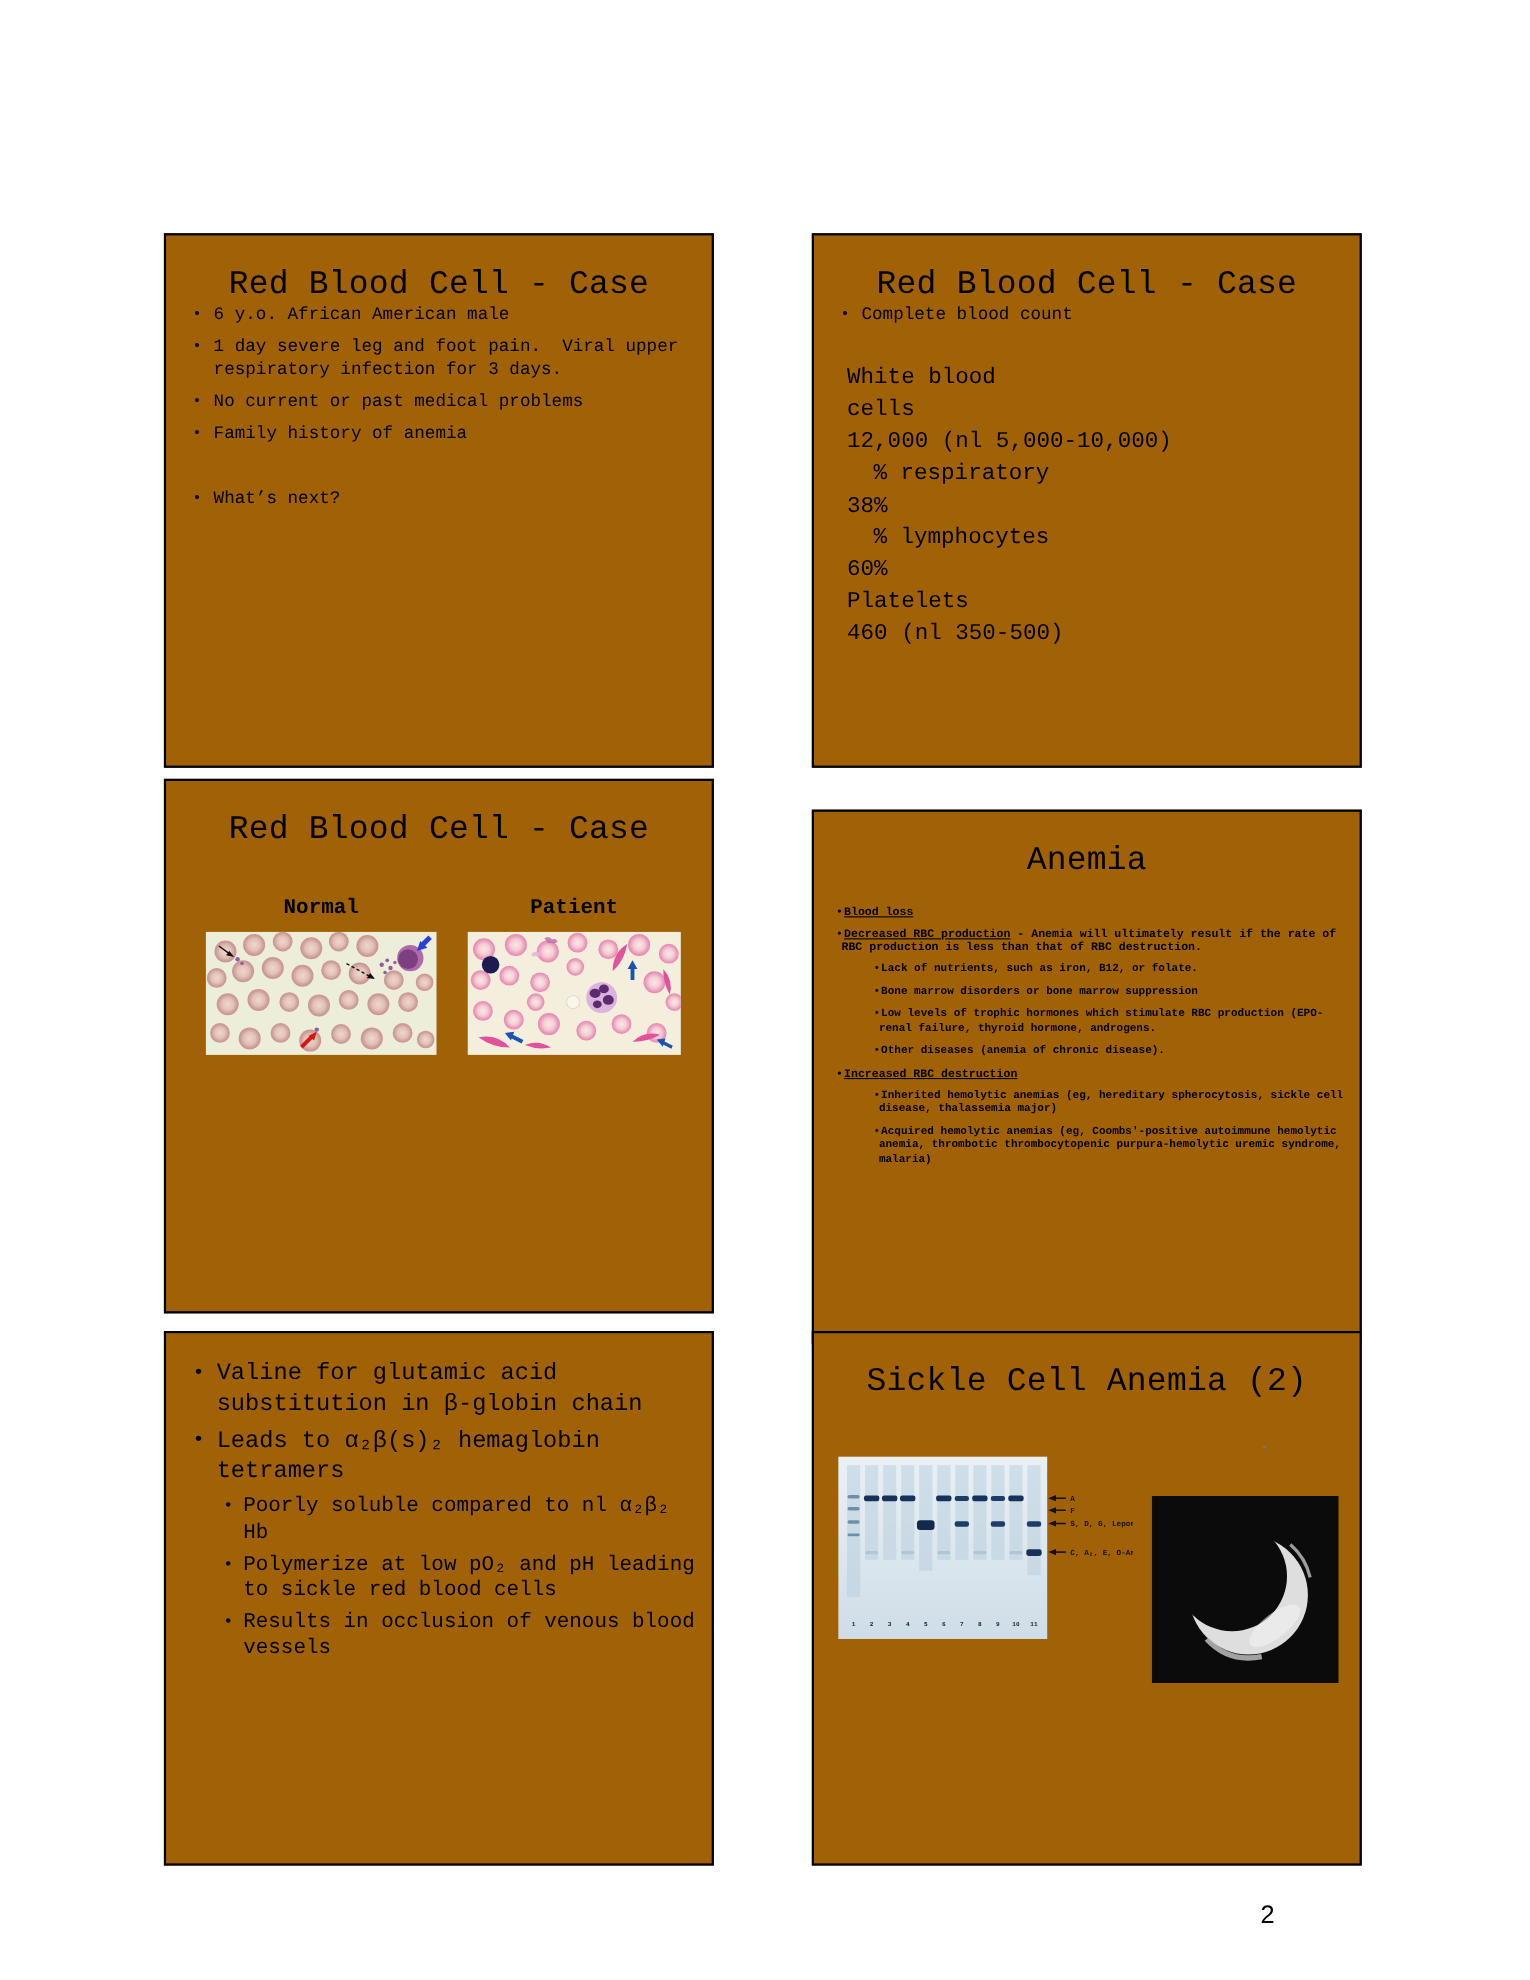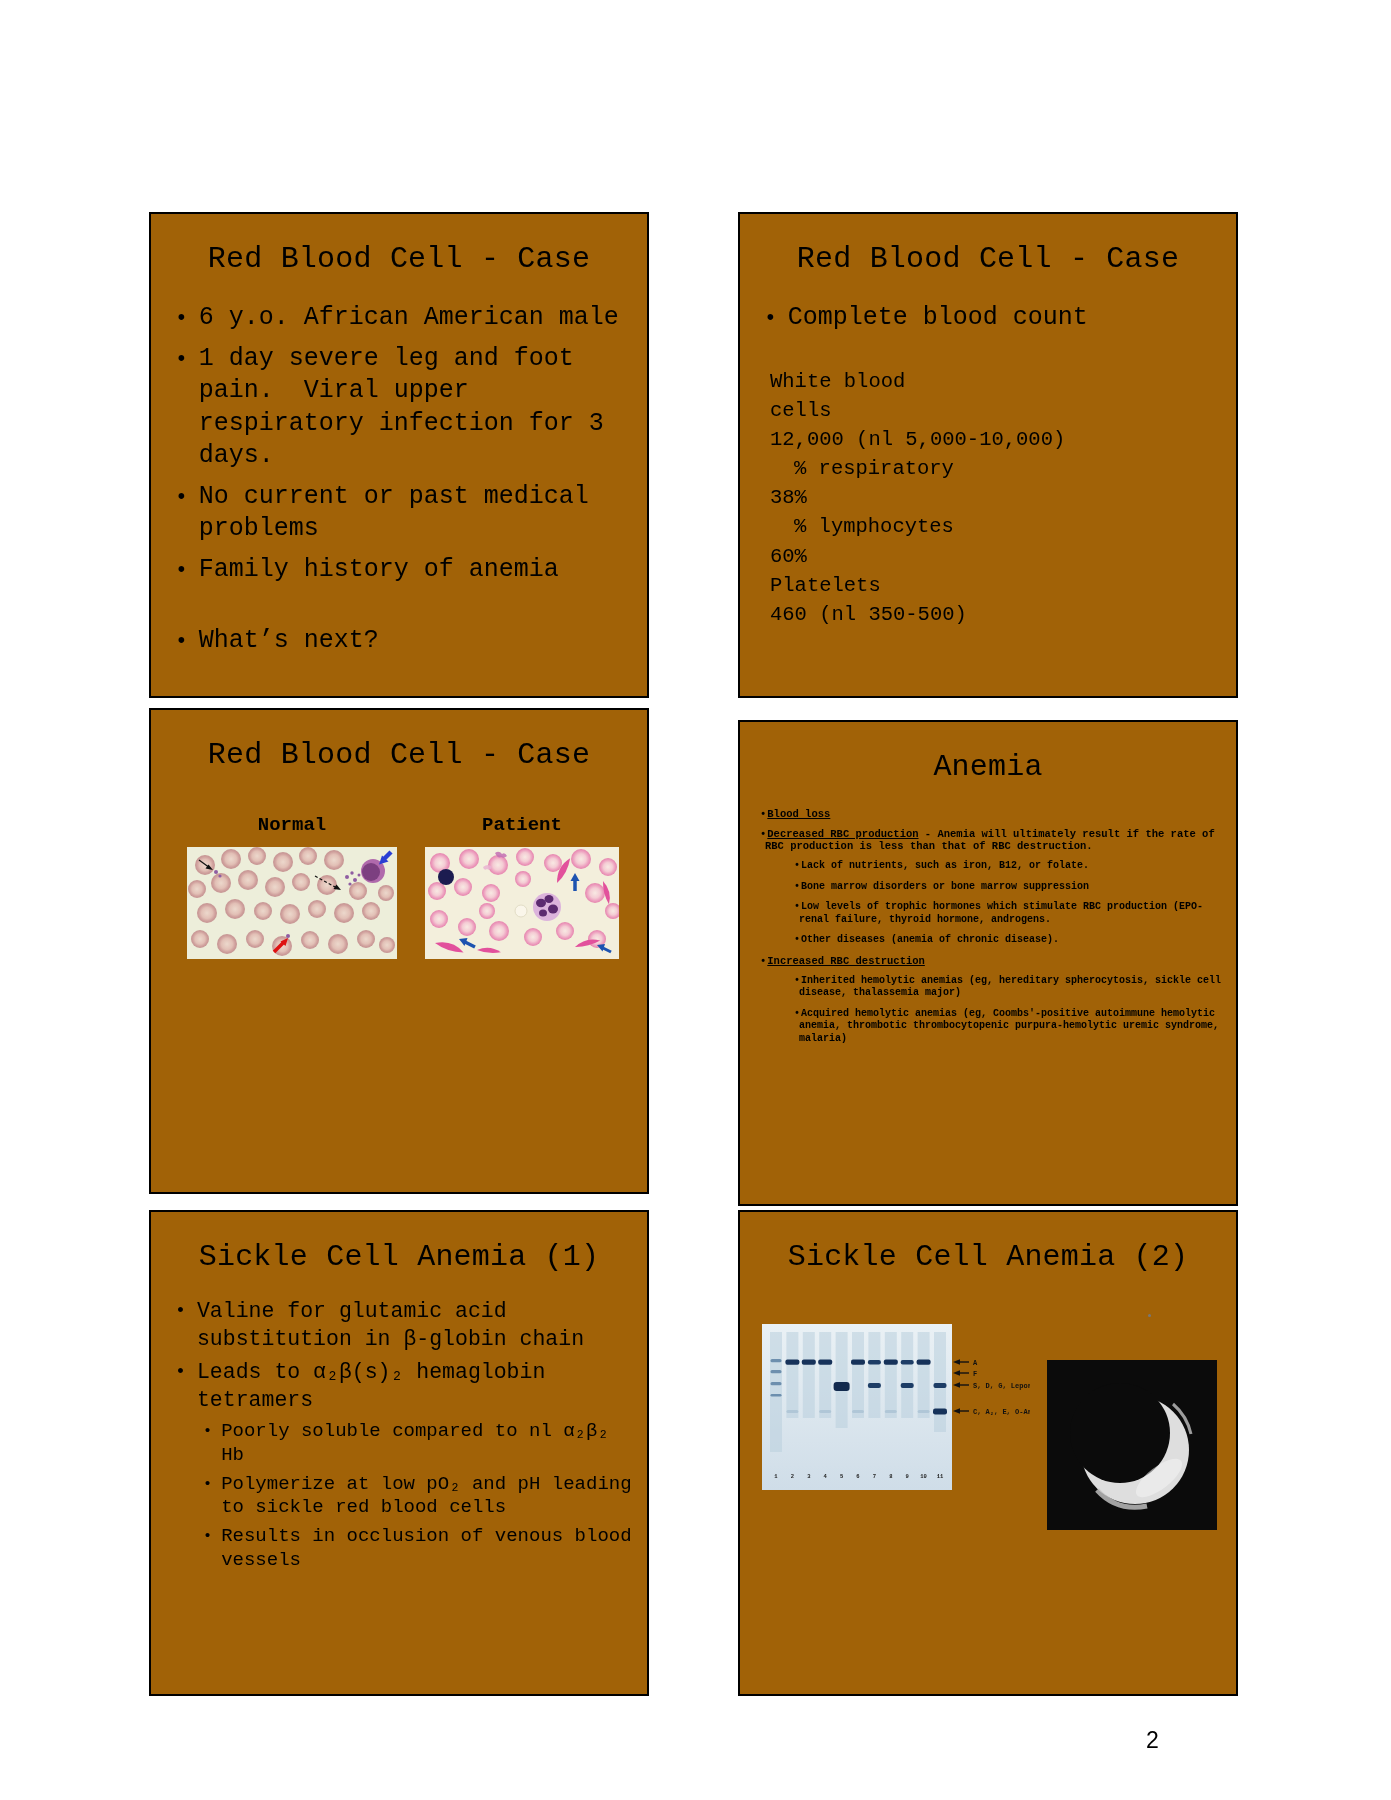--- a/index.html
+++ b/index.html
@@ -7,28 +7,28 @@
     width:1391px;height:1800px;position:relative;background:#ffffff;
     font-family:"Liberation Sans", sans-serif;color:#000;
   }
   .slide{
     position:absolute;width:500px;height:486px;border:2px solid #000;
     box-sizing:border-box;background:#a16207;overflow:hidden;font-family:Liberation Mono, monospace;
   }
   .s1{left:149px;top:212px}
   .s2{left:738px;top:212px}
   .s3{left:149px;top:708px}
-  .s4{left:738px;top:720px}
+  .s4{left:738px;top:736px}
   .s5{left:149px;top:1210px}
   .s6{left:738px;top:1210px}
 
   .title{text-align:center;font-size:30px;margin-top:28px;letter-spacing:.2px;}
 
   
-  .bullets{margin-top:26px;padding:0 12px 0 24px;font-size:25px;line-height:1.3;}
+  .bullets{padding:0 12px 0 24px;font-size:16px;line-height:1.3;}
   .bullet{display:flex;margin-bottom:8px;}
   .bullet::before{content:"•";margin-right:11px;font-size:.85em;line-height:1.55;}
   .bullet > span{white-space:pre-wrap;}
   .gap-top{margin-top:38px;}
 
   
   .labs{margin-top:32px;padding-left:30px;font-size:20.5px;line-height:1.42;}
   .lab-row{display:flex;flex-direction:column;}
   .lab-label{width:200px;flex:none;}
   .lab-label.ind{padding-left:24px;width:176px;}
@@ -279,21 +279,20 @@
     <div class="an2"><span>Bone marrow disorders or bone marrow suppression</span></div>
     <div class="an2"><span>Low levels of trophic hormones which stimulate RBC production (EPO-renal failure, thyroid hormone, androgens.</span></div>
     <div class="an2"><span>Other diseases (anemia of chronic disease).</span></div>
     <div class="an1"><span class="u">Increased RBC destruction</span><span></span></div>
     <div class="an2"><span>Inherited hemolytic anemias (eg, hereditary spherocytosis, sickle cell disease, thalassemia major)</span></div>
     <div class="an2"><span>Acquired hemolytic anemias (eg, Coombs'-positive autoimmune hemolytic anemia, thrombotic thrombocytopenic purpura-hemolytic uremic syndrome, malaria)</span></div>
   </div>
 </div>
 
 <div class="slide s5">
-  <div class="title">Sickle Cell Anemia (1)</div>
   <div class="bullets5">
     <div class="b1">
         <span>Valine for glutamic acid substitution in β-globin chain</span>
       </div>
     <div class="b1">
         <span>Leads to α₂β(s)₂ hemaglobin tetramers</span>
       </div>
     <div class="b2">
         <span>Poorly soluble compared to nl α₂β₂ Hb</span>
       </div>

